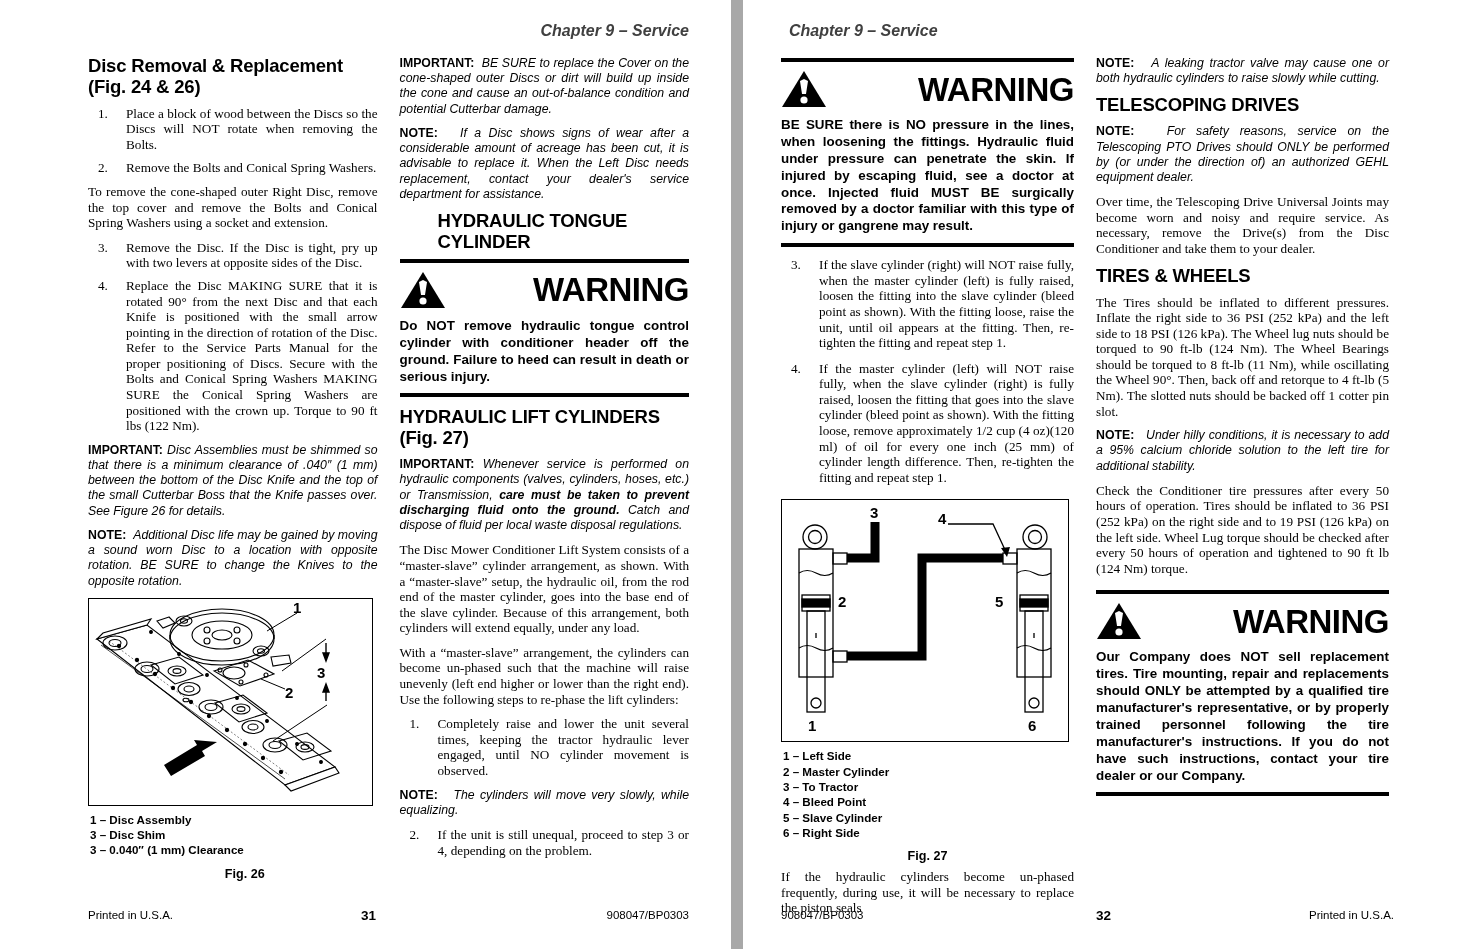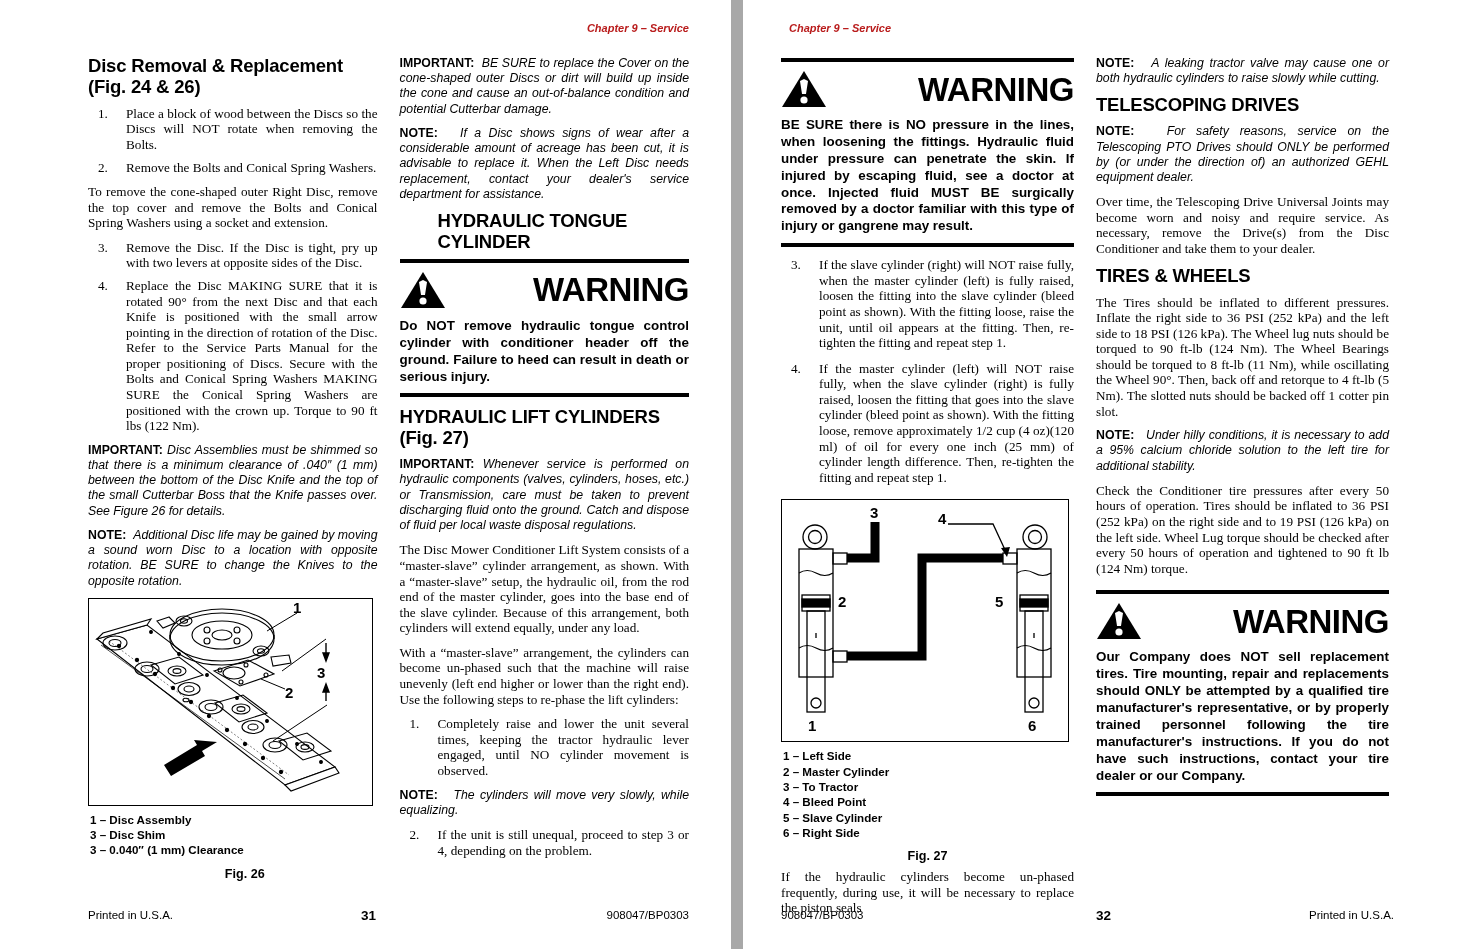--- a/index.html
+++ b/index.html
@@ -37,22 +37,22 @@
   .page.right { width: 739px; }
 
   
   .page-header {
     position: absolute;
     top: 22px;
     height: 16px;
     font-family: "Liberation Sans", sans-serif;
     font-style: italic;
     font-weight: bold;
-    font-size: 11px;
-    color: #b91c1c;
+    font-size: 16px;
+    color: #404040;
   }
   .page.left .page-header { right: 42px; }
   .page.right .page-header { left: 46px; }
 
   
   .page-footer {
     position: absolute;
     bottom: 24px;
     left: 0;
     right: 0;
@@ -134,21 +134,21 @@
     font-size: 12.3px;
     font-style: italic;
     line-height: 1.24;
     margin: 0 0 9px 0;
     text-align: justify;
   }
   .callout .lbl {
     font-weight: bold;
     font-style: normal;
   }
-  .callout b { font-weight: normal; font-style: italic; }
+  .callout b { font-weight: bold; font-style: italic; }
 
   
   .warnbox { margin: 6px 0 10px 0; }
   .warnbox .rule {
     height: 4px;
     background: #000;
     margin: 0 0 8px 0;
   }
   .warnbox .rule.bot { margin: 8px 0 0 0; }
   .warnhead {

